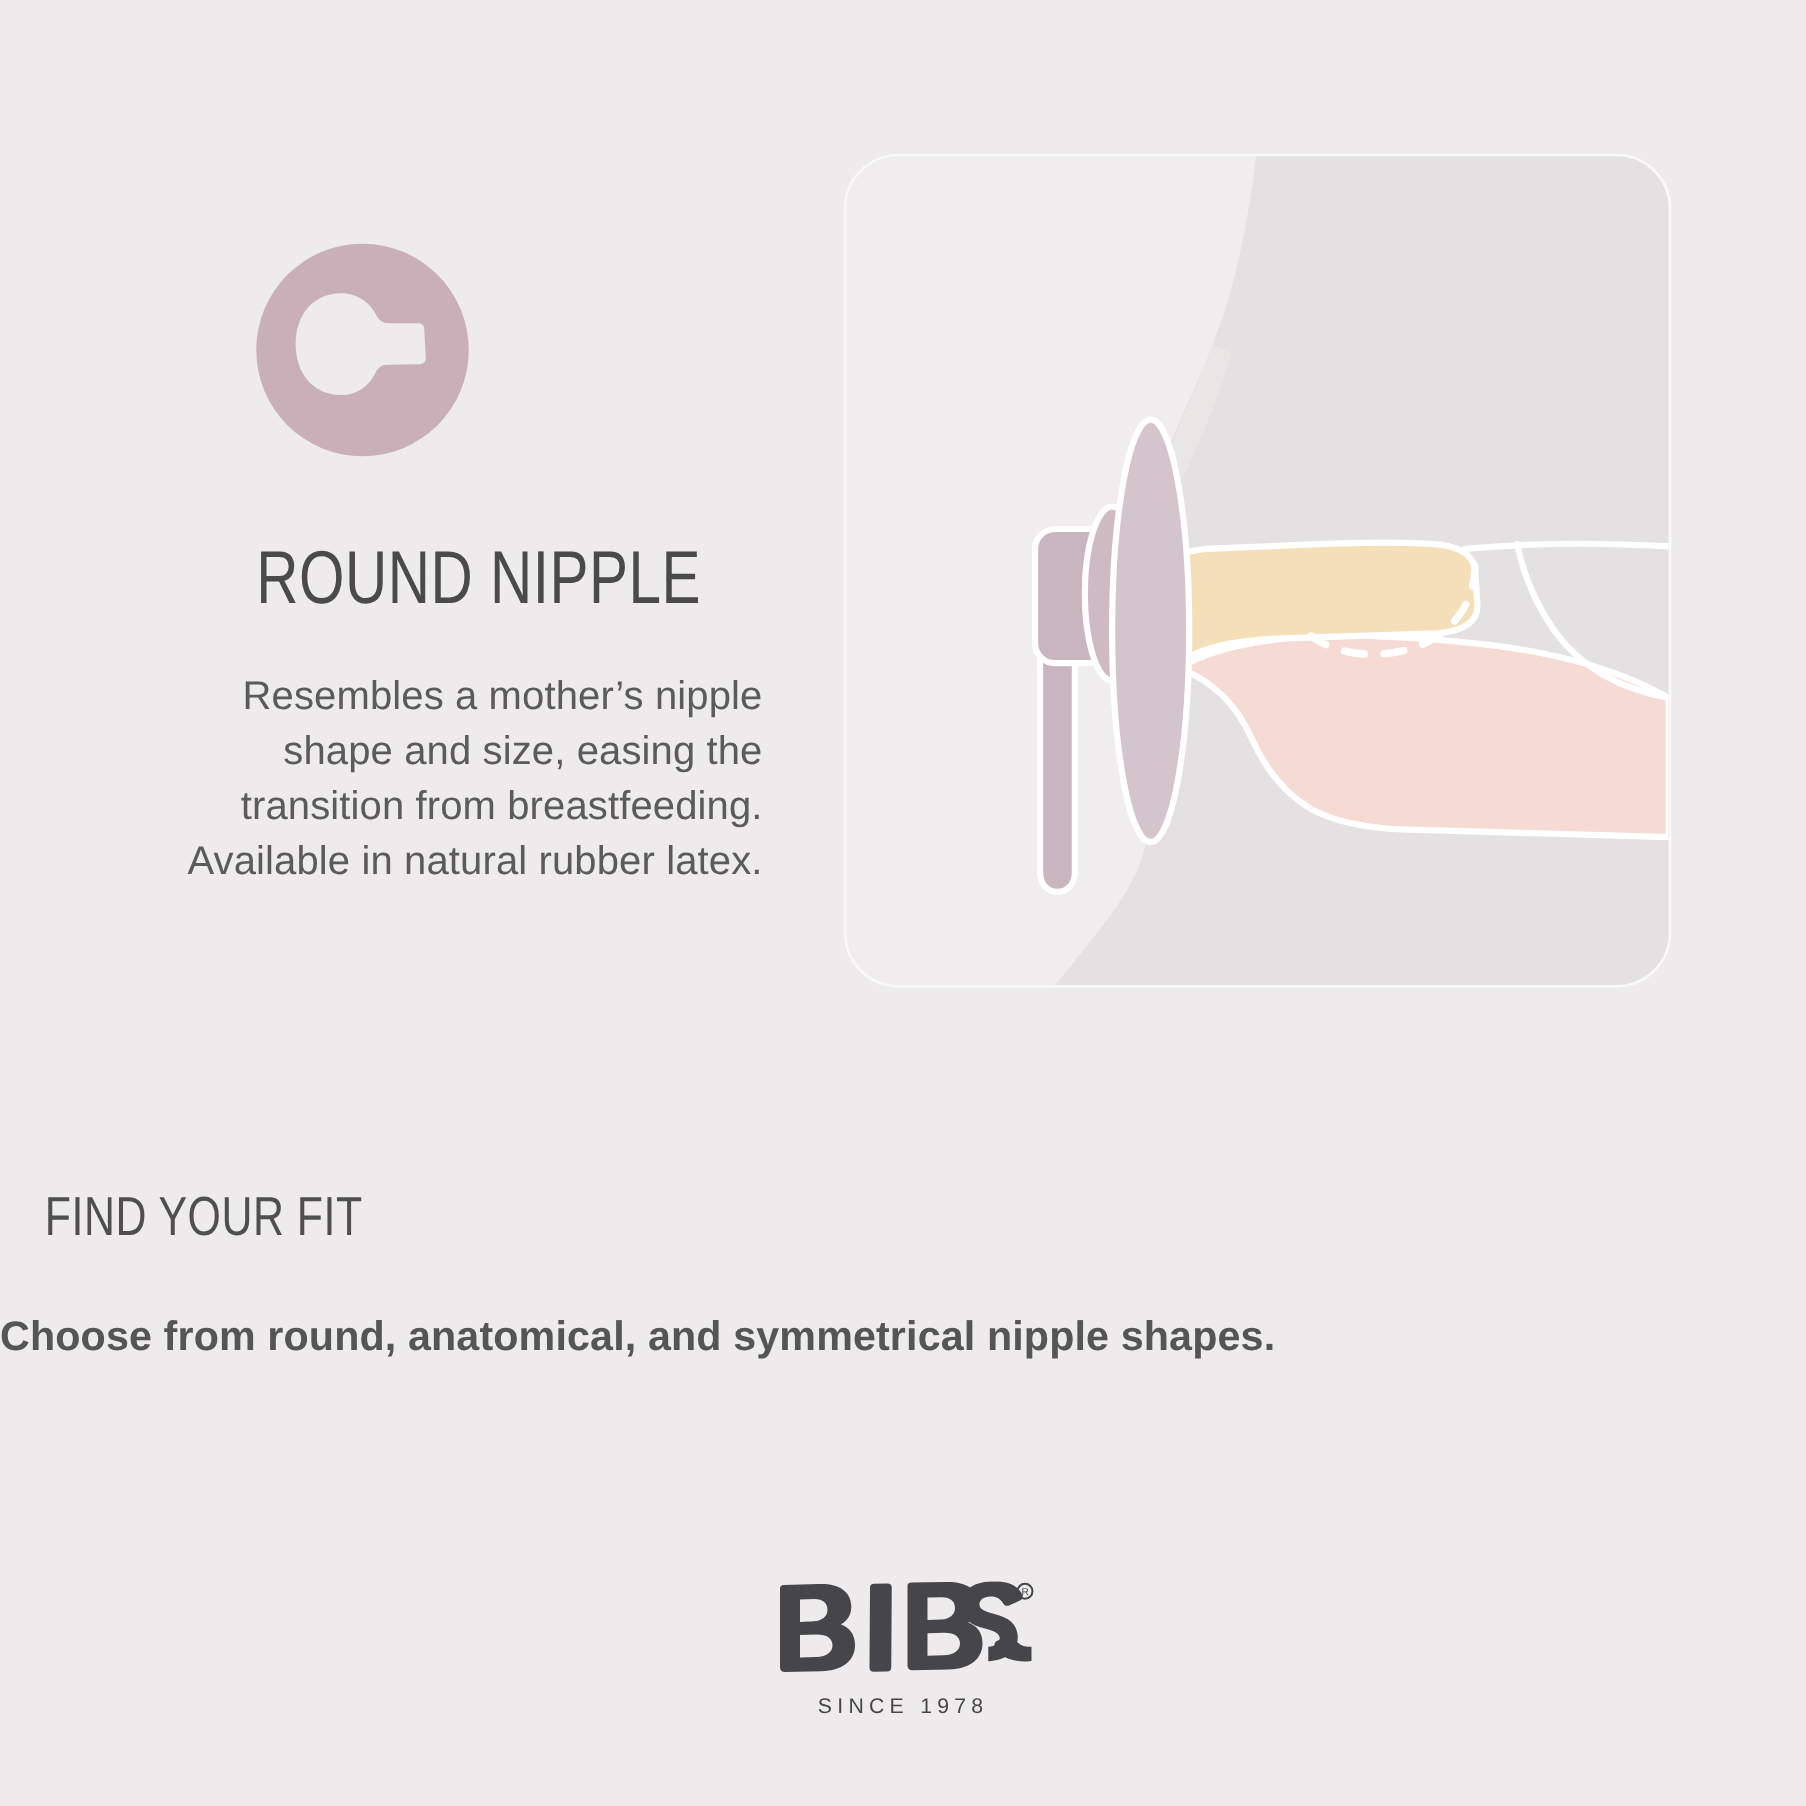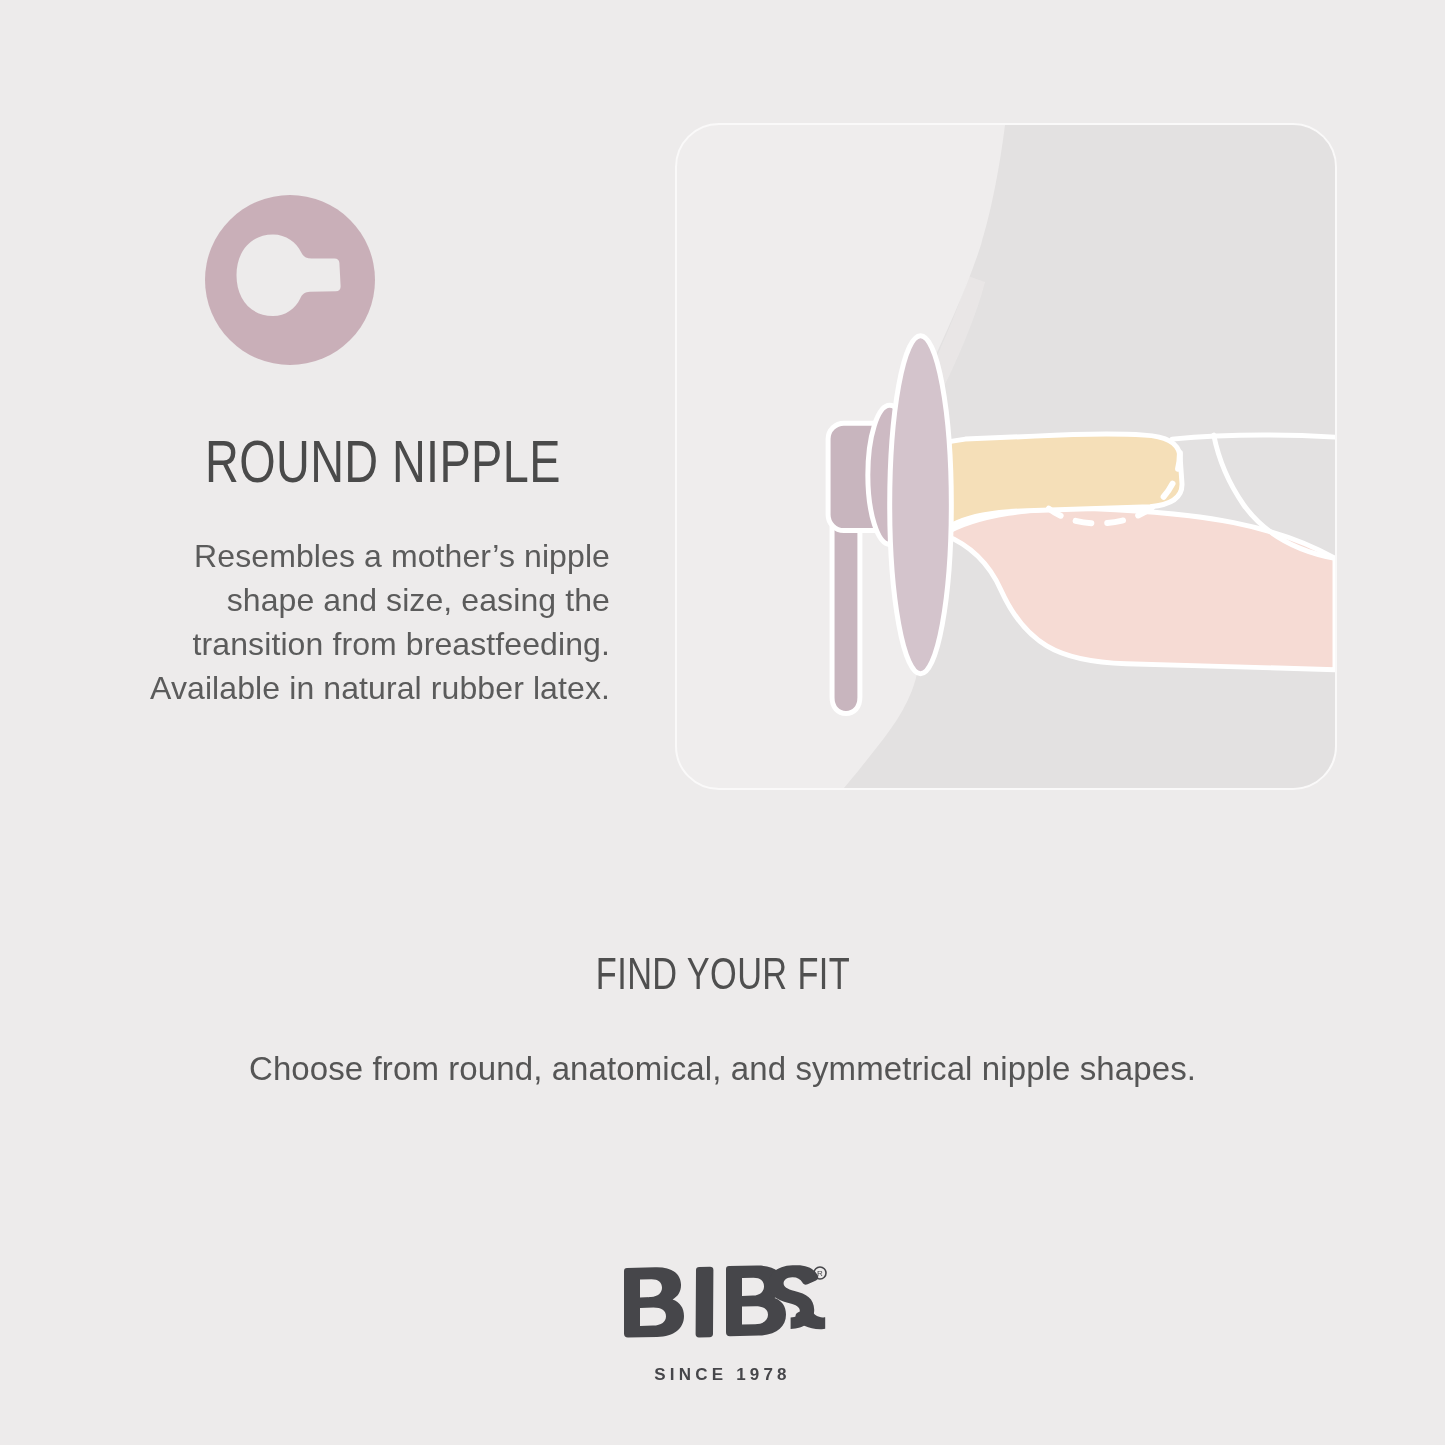--- a/index.html
+++ b/index.html
@@ -79,59 +79,59 @@
     width: 100%;
     height: 100%;
   }
 
   
   .fit-section {
     position: absolute;
     left: 0;
     top: 952px;
     width: 1445px;
-    text-align: center;
+    text-align: left;
   }
   .fit-heading {
     font-family: "Liberation Sans Narrow", "Liberation Sans", sans-serif;
     font-size: 44px;
     line-height: 1;
     color: #4F4F4F;
     letter-spacing: 0.5px;
     font-weight: 400;
     display: inline-block;
     transform: scaleX(0.78);
   }
   .fit-sub {
     margin-top: 52px;
     font-size: 33px;
     line-height: 1.3;
     color: #555555;
-    font-weight: 400;
+    font-weight: 700;
     letter-spacing: 0.1px;
   }
 
   
   .logo-wrap {
     position: absolute;
     left: 0;
     top: 1265px;
     width: 1445px;
     text-align: center;
   }
   .logo-svg {
     display: inline-block;
     width: 210px;
     height: 76px;
   }
   .logo-tagline {
-    margin-top: 20px;
+    margin-top: 9px;
     font-size: 17px;
     letter-spacing: 4.2px;
-    font-weight: 700;
+    font-weight: 400;
     color: #46464A;
   }
 </style>
 </head>
 <body>
 
 <div class="canvas">
 
   <div class="left-col">
 

